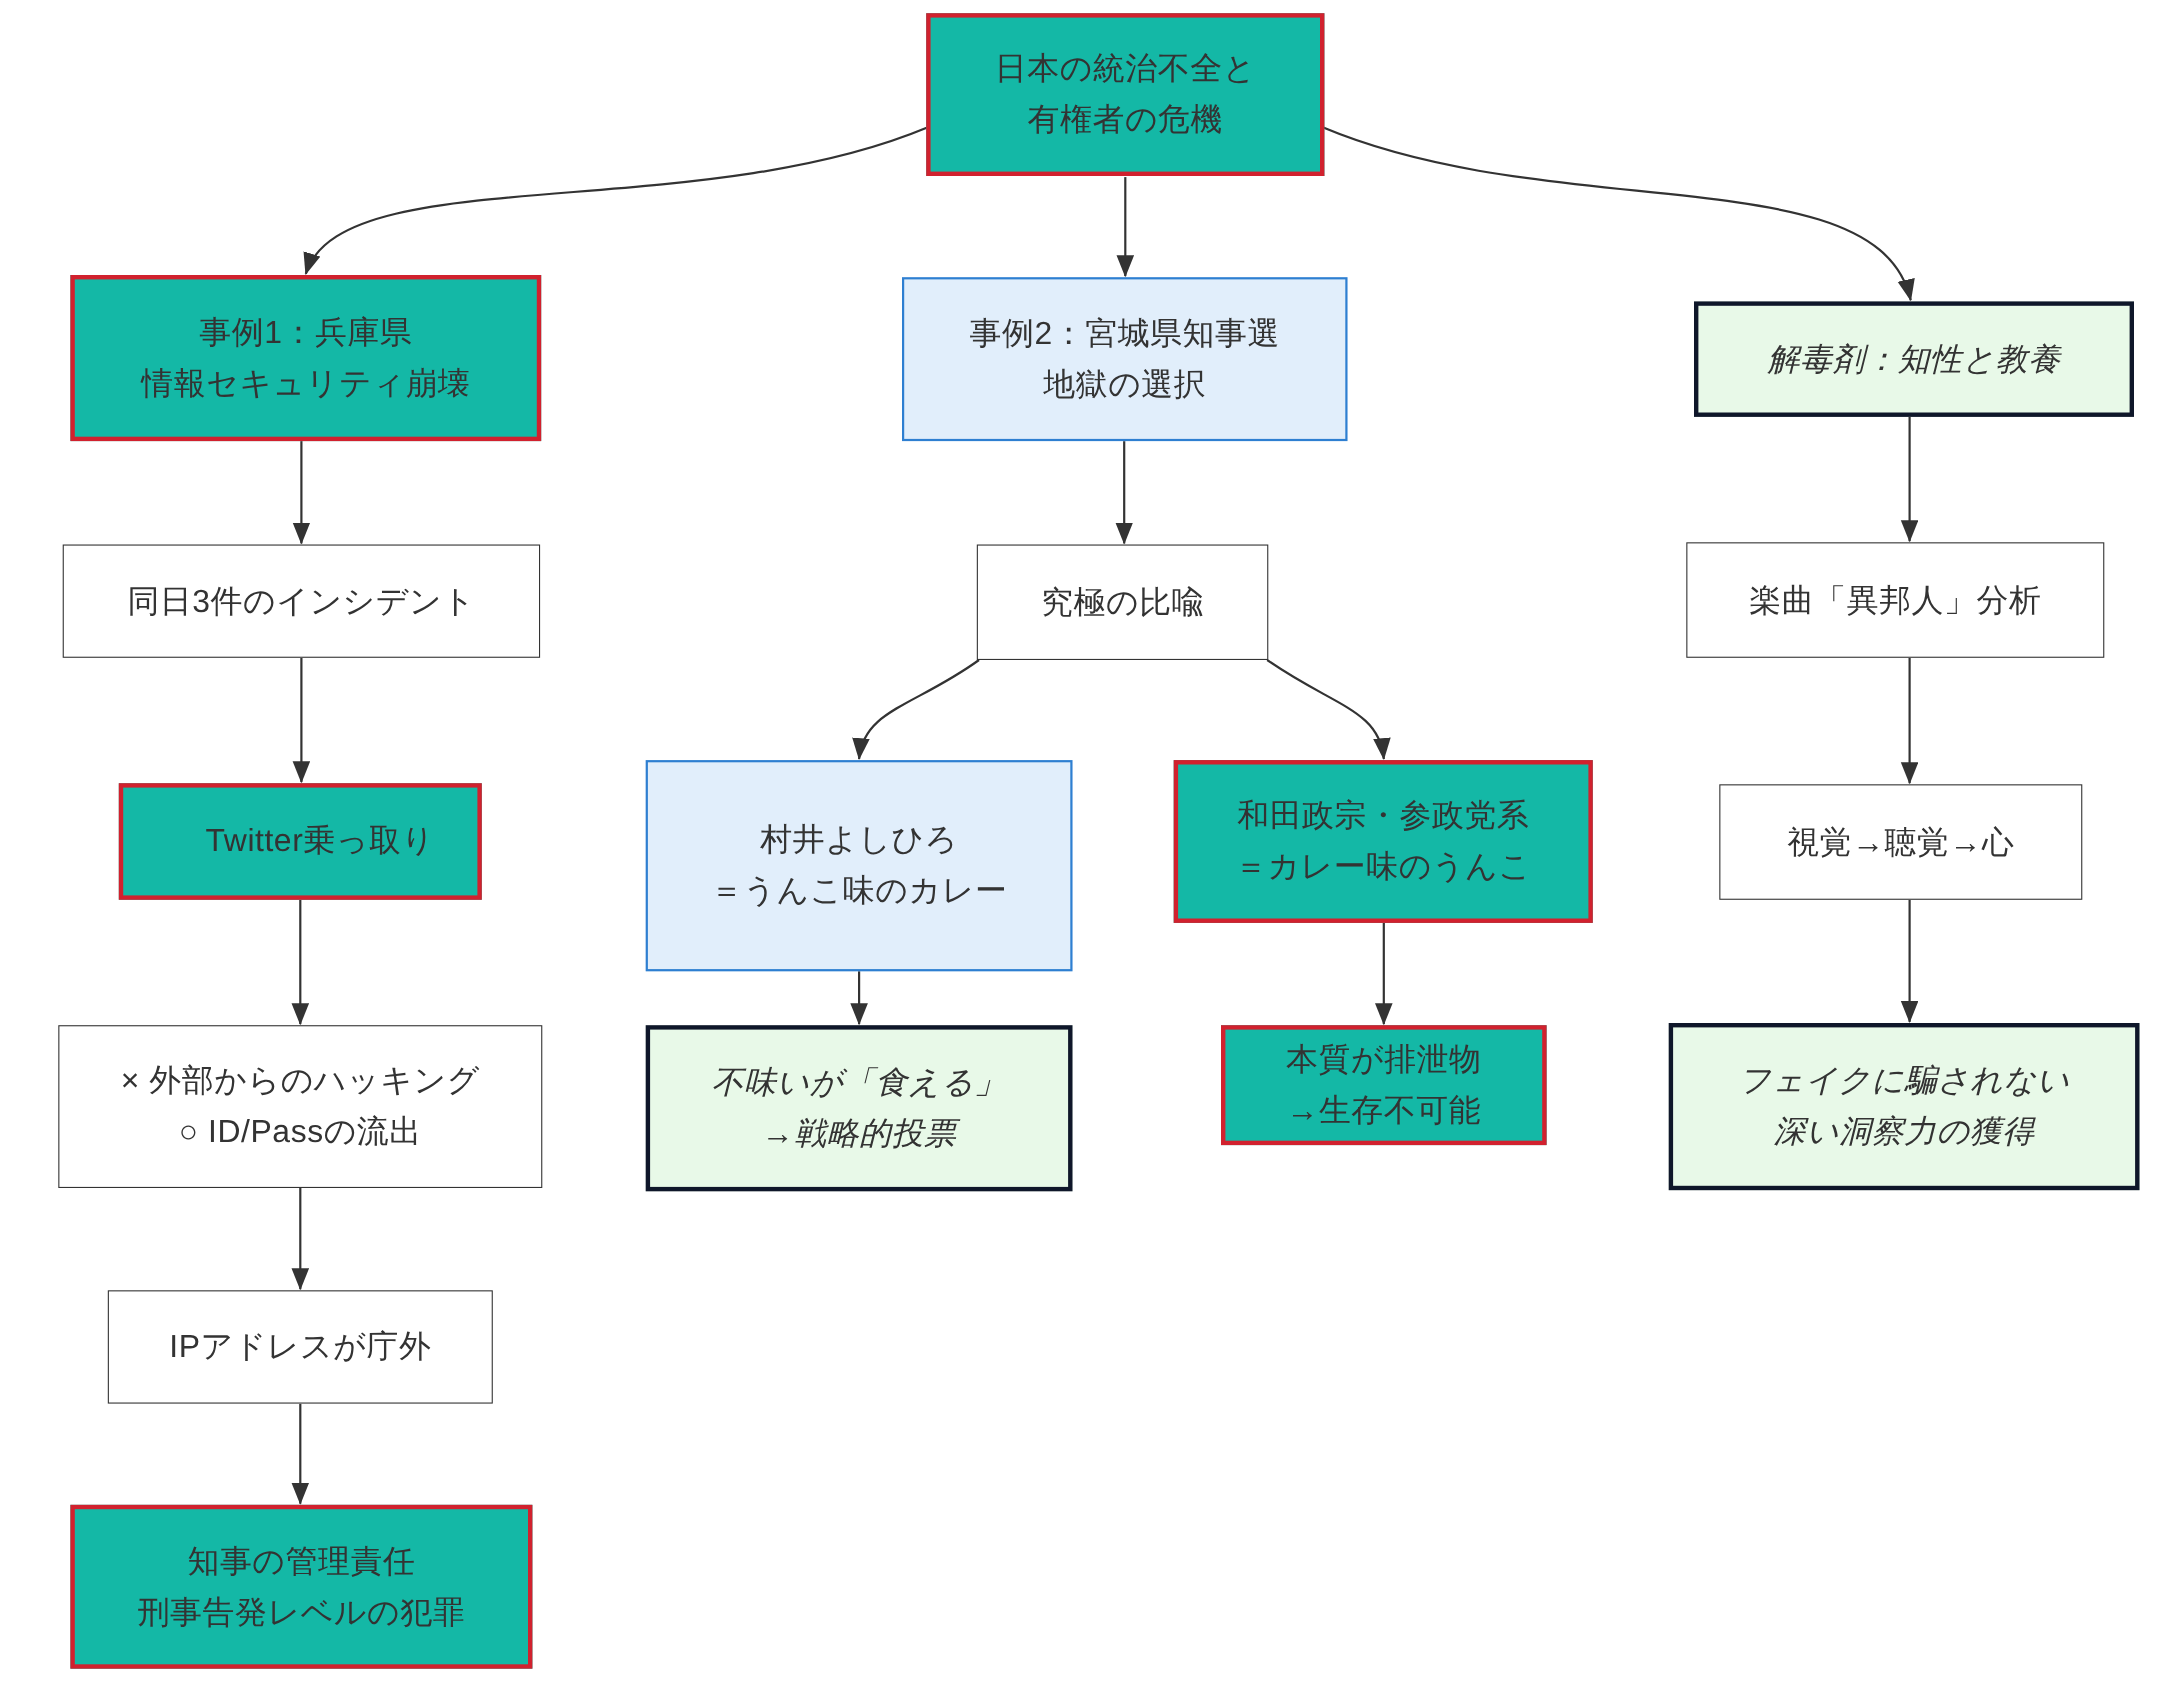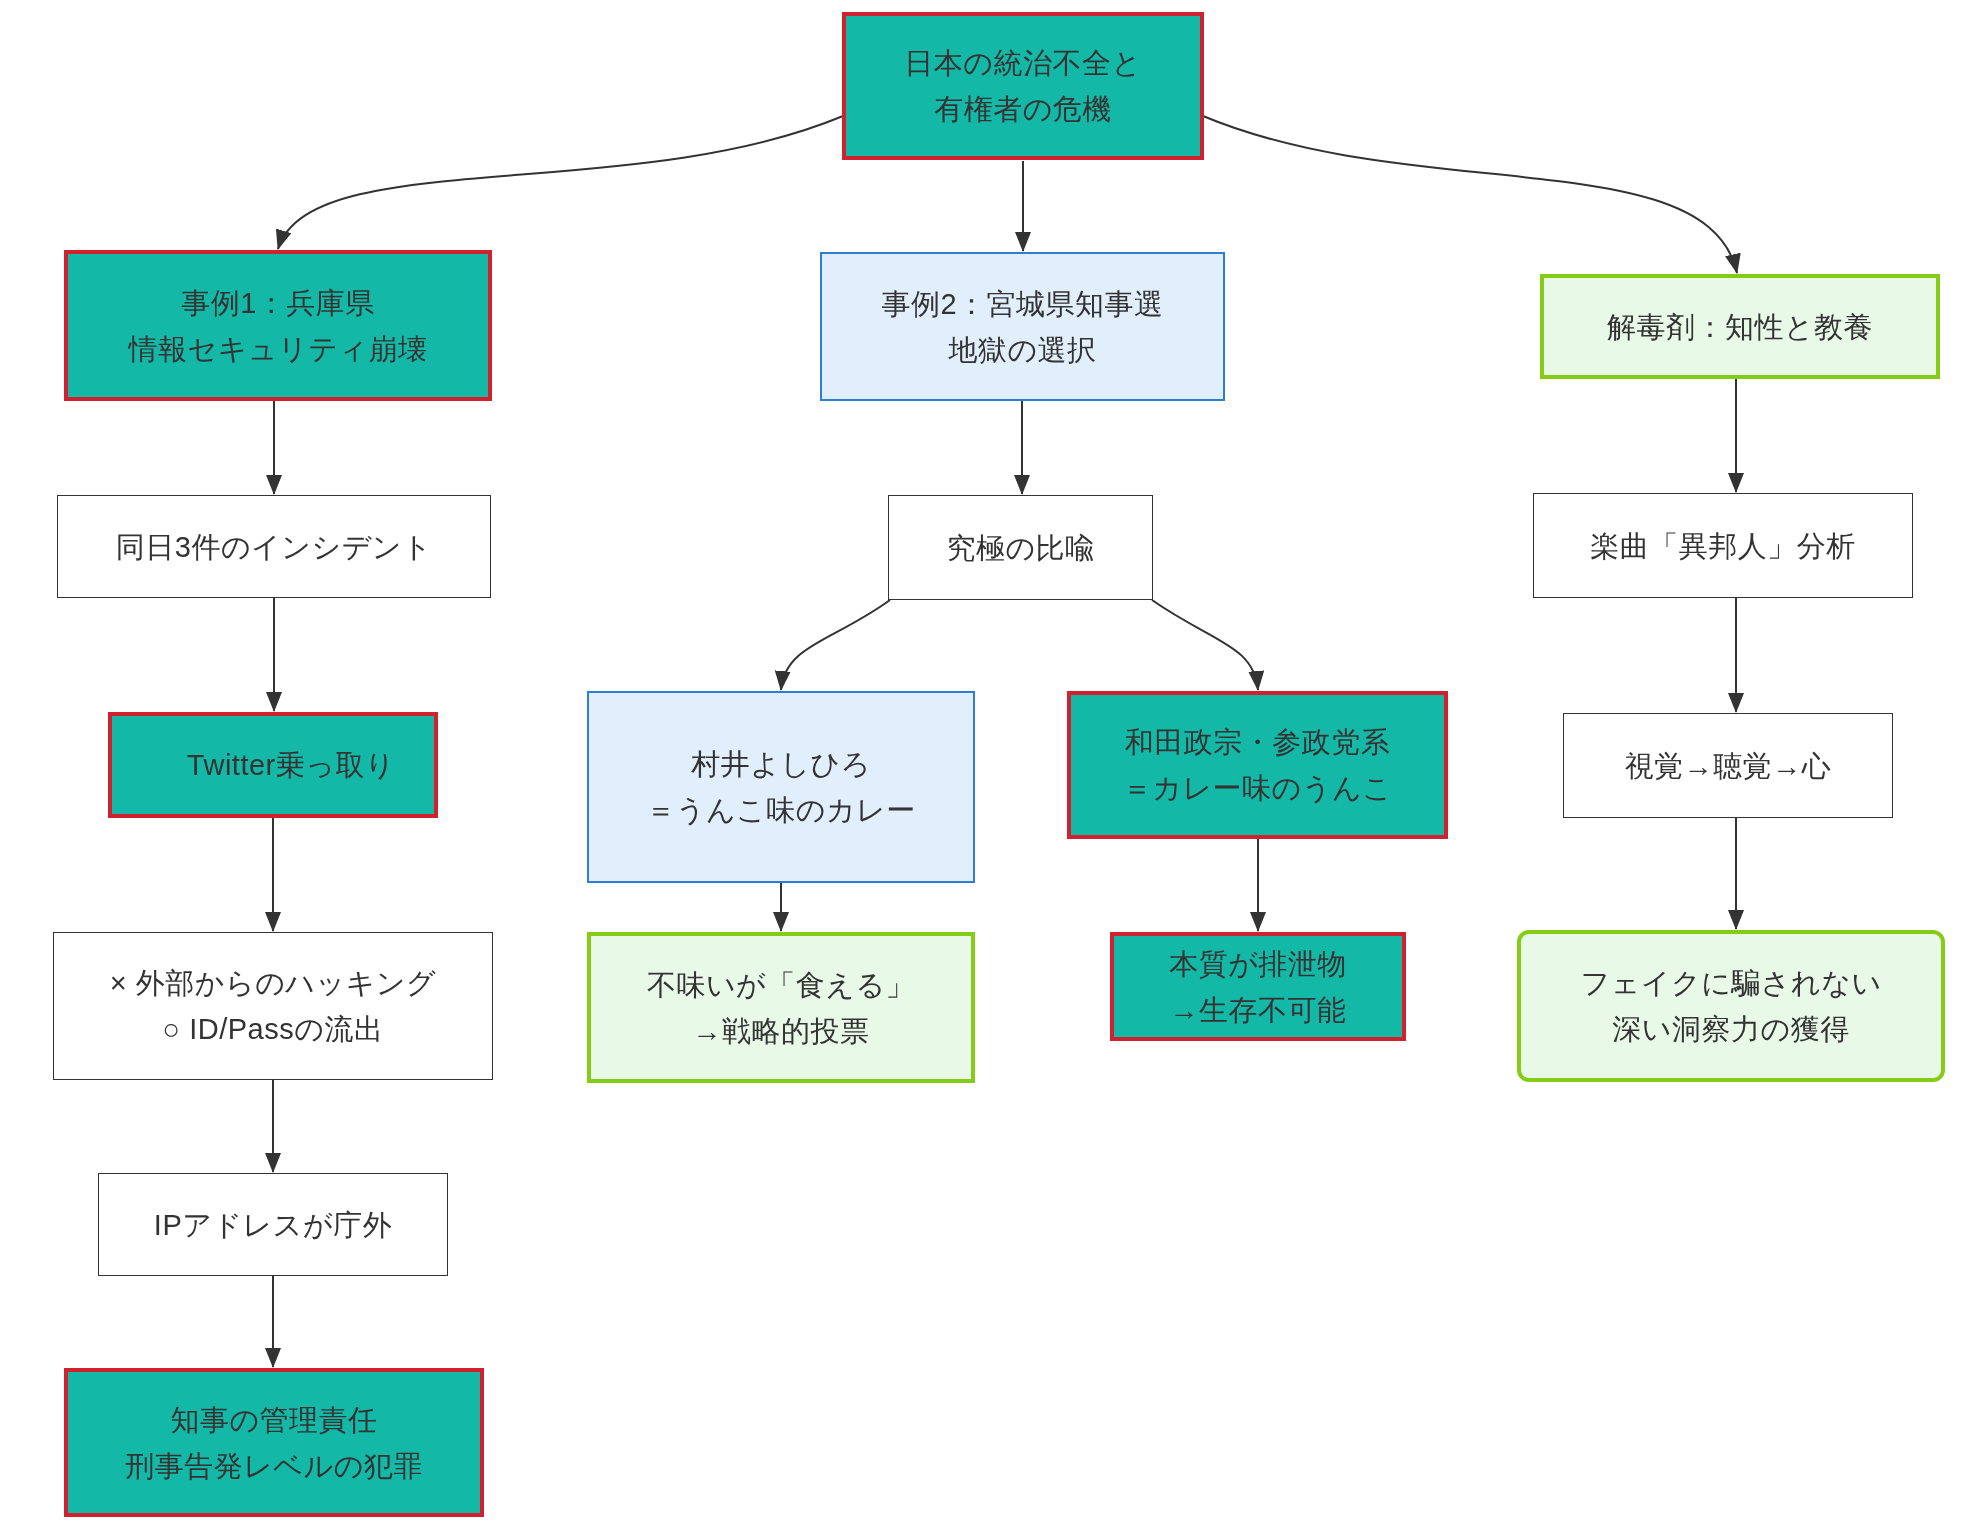--- a/index.html
+++ b/index.html
@@ -35,21 +35,21 @@
   }
   .node .label {
     white-space: pre-line;
     font-size: 29px;
     line-height: 46px;
     color: #333333;
     letter-spacing: 0.5px;
   }
   .node.red   { border: 4px solid #d1212e; background: #14b8a6; }
   .node.blue  { border: 2.5px solid #2e7fd1; background: #e1eefb; }
-  .node.green { border: 4px solid #84cc16; background: #e8f9e8; }
+  .node.green { border: 4px solid #0f172a; background: #e8f9e8; font-style: italic; }
   .node.plain { border: 1.5px solid #333333; background: #ffffff; }
 </style>
 </head>
 <body>
 
 <div class="canvas">
 
   <svg class="edges" viewBox="0 0 1979 1532" xmlns="http://www.w3.org/2000/svg">
     <defs>
       <marker id="arrow" markerUnits="userSpaceOnUse" markerWidth="22" markerHeight="18" refX="19" refY="8" orient="auto">
@@ -140,18 +140,18 @@
   </div>
 
   <div class="node plain" style="left:1533px; top:493px;  width:380px; height:105px;">
     <span class="label">楽曲「異邦人」分析</span>
   </div>
 
   <div class="node plain" style="left:1563px; top:713px;  width:330px; height:105px;">
     <span class="label">視覚→聴覚→心</span>
   </div>
 
-  <div class="node green" style="left:1517px; top:930px;  width:428px; height:152px;border-radius:12px;">
+  <div class="node green" style="left:1517px; top:930px;  width:428px; height:152px;">
     <span class="label">フェイクに騙されない
 深い洞察力の獲得</span>
   </div>
 
 </div>
 
 </body></html>

